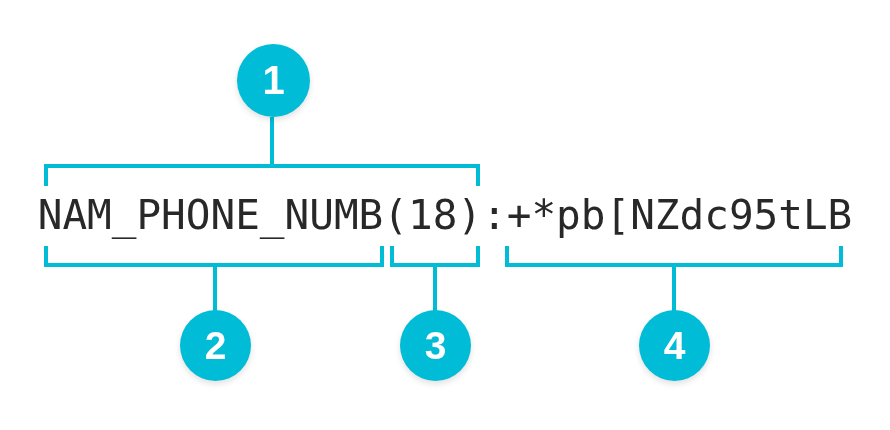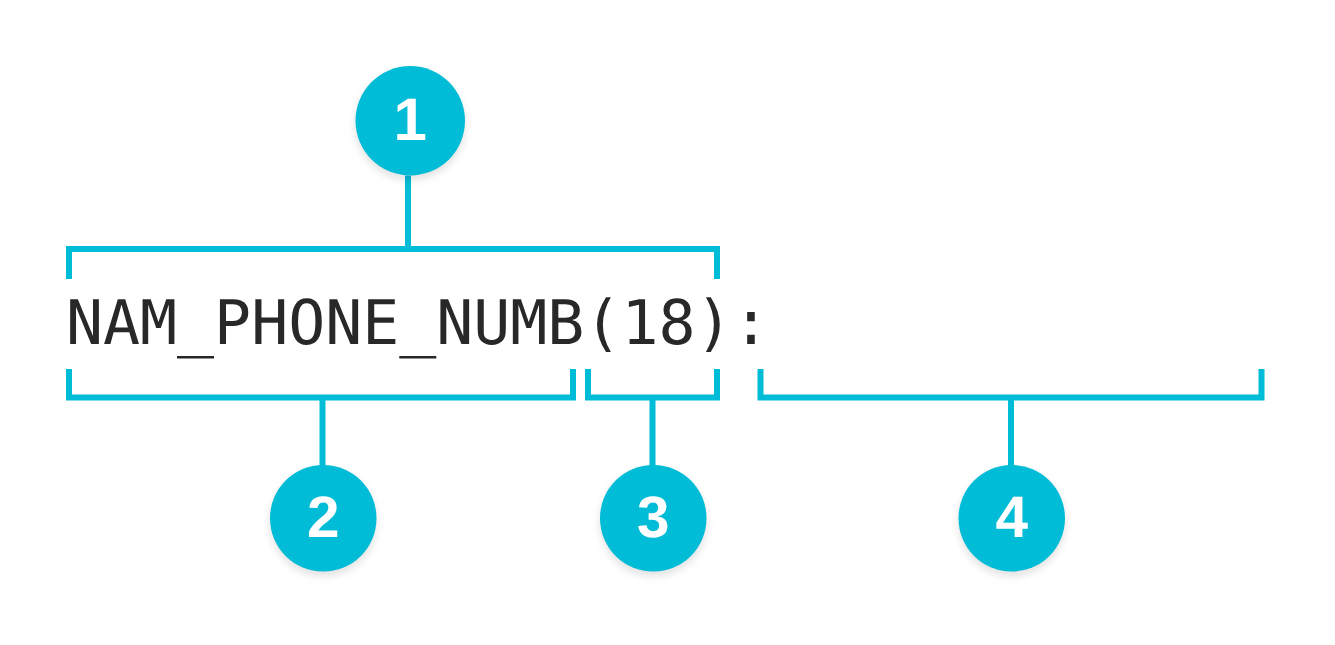--- a/index.html
+++ b/index.html
@@ -29,20 +29,21 @@
     width: 802px;
     height: 50px;
     display: flex;
     align-items: center;
     font-family: "DejaVu Sans Mono", "Liberation Mono", monospace;
     font-size: 41px;
     letter-spacing: 0px;
     color: #282828;
     white-space: pre;
     font-weight: 400;
+    justify-content: center;
   }
   .code-line span {
     white-space: pre;
   }
 
   
   .callout {
     position: absolute;
     border-radius: 50%;
     background: #00bcd6;
@@ -107,21 +108,21 @@
     <line x1="215" y1="265" x2="215" y2="312"></line>
 
     <path d="M 392 246 L 392 265 L 478 265 L 478 246"></path>
     <line x1="435" y1="265" x2="435" y2="312"></line>
 
     <path d="M 507 246 L 507 265 L 841 265 L 841 246"></path>
     <line x1="674" y1="265" x2="674" y2="312"></line>
   </svg>
 
   <div class="code-line">
-    <span>NAM_PHONE_NUMB</span><span>(18)</span><span>:</span>
+    <span>NAM_PHONE_NUMB</span><span>(18)</span><span>:</span><span>+*pb[NZdc95tLB</span>
   </div>
 
   <div class="callout callout-1">1</div>
   <div class="callout callout-2">2</div>
   <div class="callout callout-3">3</div>
   <div class="callout callout-4">4</div>
 
 </div>
 
 </body></html>

